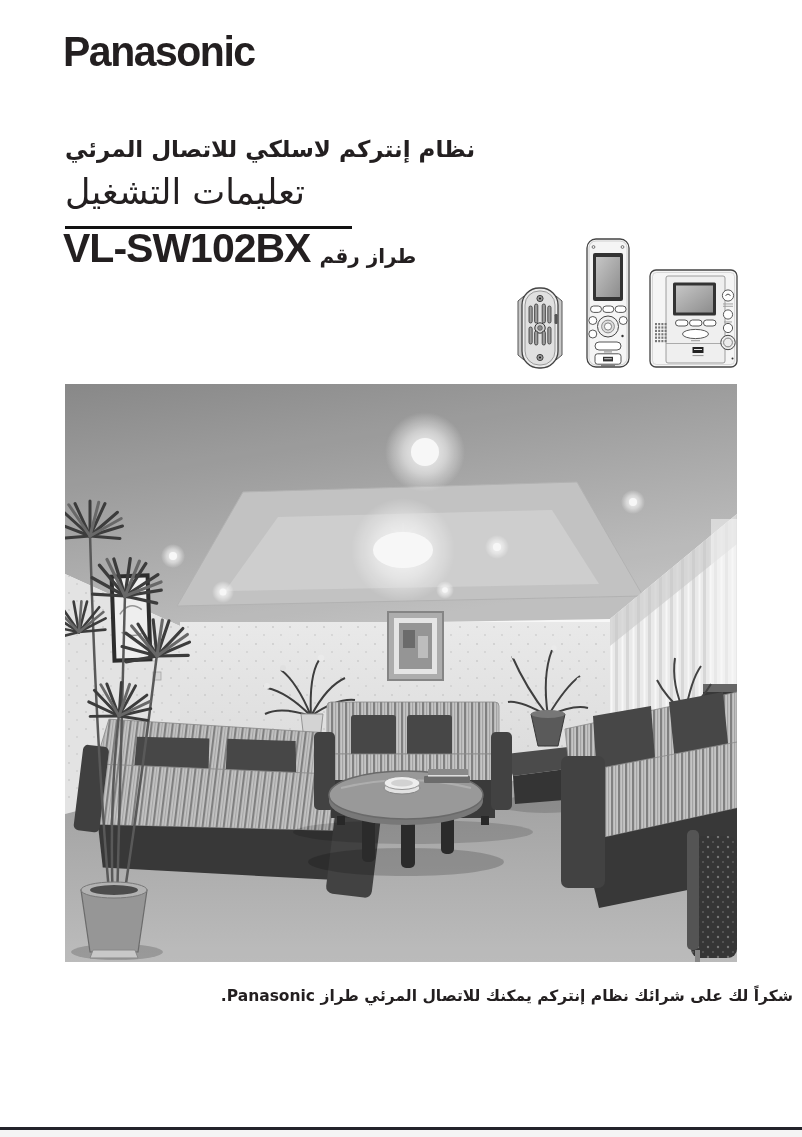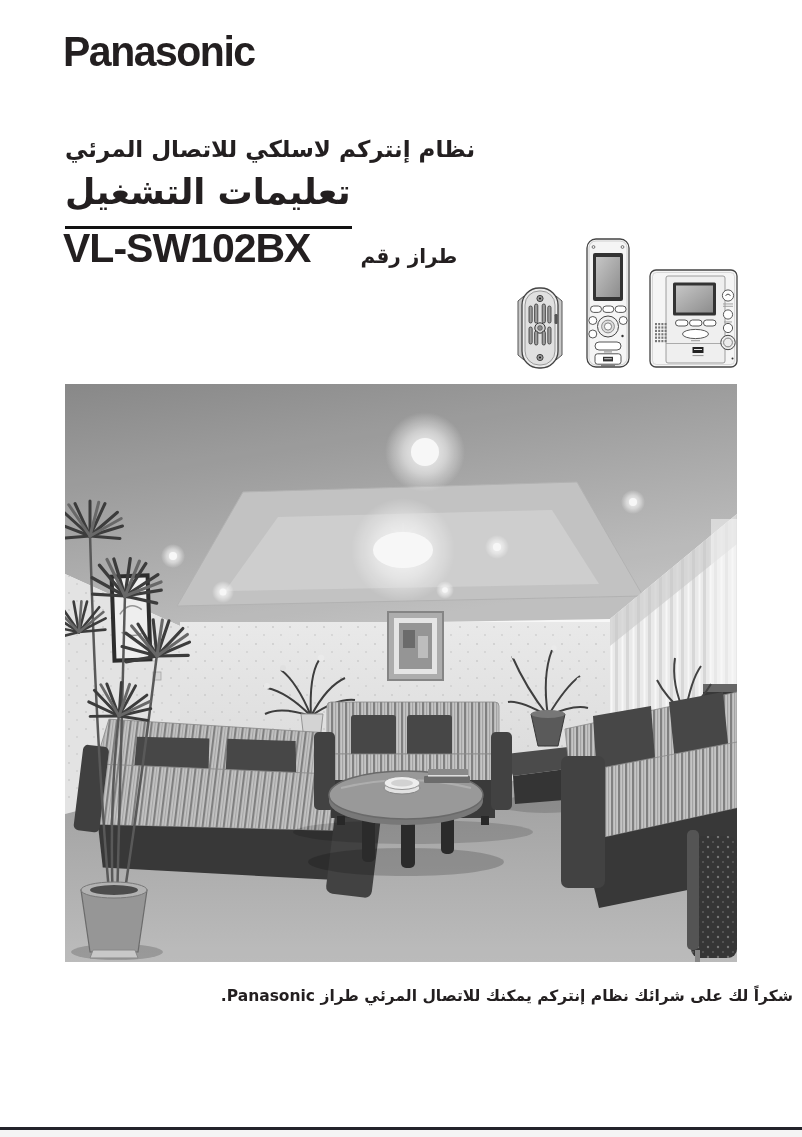--- a/index.html
+++ b/index.html
@@ -11,34 +11,34 @@
     position:absolute;left:63px;top:28px;font-size:41px;font-weight:bold;
     letter-spacing:-1.5px;color:#231f20;font-family:"Liberation Sans","DejaVu Sans",sans-serif;
     transform:scaleY(1.04);transform-origin:left top;
   }
   .t-ar1{
     position:absolute;left:65px;top:136px;direction:rtl;unicode-bidi:plaintext;
     font-size:23px;font-weight:bold;white-space:nowrap;text-align:right;
   }
   .t-ar2{
     position:absolute;left:65px;top:172px;direction:rtl;
-    font-size:35px;font-weight:bold;white-space:nowrap;text-align:right;
+    font-size:35px;font-weight:normal;white-space:nowrap;text-align:right;
   }
   .t-rule{
     position:absolute;left:65px;top:226px;width:287px;height:2.5px;background:#111;
   }
   .model-row{
-    position:absolute;left:63px;top:228px;display:flex;align-items:flex-end;gap:26px;
+    position:absolute;left:63px;top:228px;display:flex;align-items:flex-end;gap:9px;
   }
   .model-num{
     font-family:"Liberation Sans","DejaVu Sans",sans-serif;
     font-size:41px;font-weight:bold;letter-spacing:-1px;line-height:1.0;
   }
   .model-lbl{
-    font-size:20px;font-weight:bold;direction:rtl;padding-bottom:3px;line-height:1.0;margin-left:24px;
+    font-size:20px;font-weight:bold;direction:rtl;padding-bottom:3px;line-height:1.0;
   }
   .devices-art{position:absolute;left:505px;top:230px;width:240px;height:145px;}
   .photo{position:absolute;left:65px;top:384px;width:672px;height:578px;}
   .foot1{
     position:absolute;right:57px;top:987px;direction:rtl;font-size:15.5px;
     font-weight:bold;white-space:nowrap;
   }
   .foot2{
     position:absolute;right:55px;top:1026px;direction:rtl;font-size:14.5px;
     white-space:nowrap;

